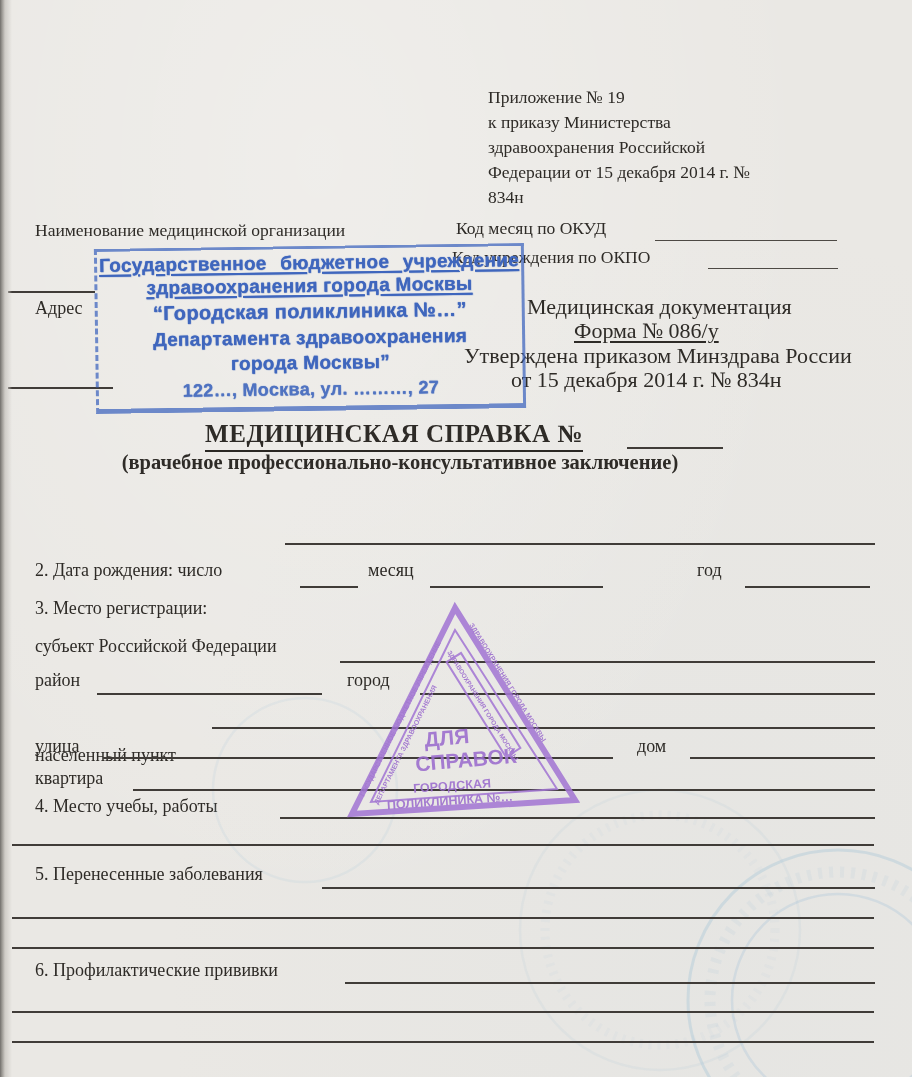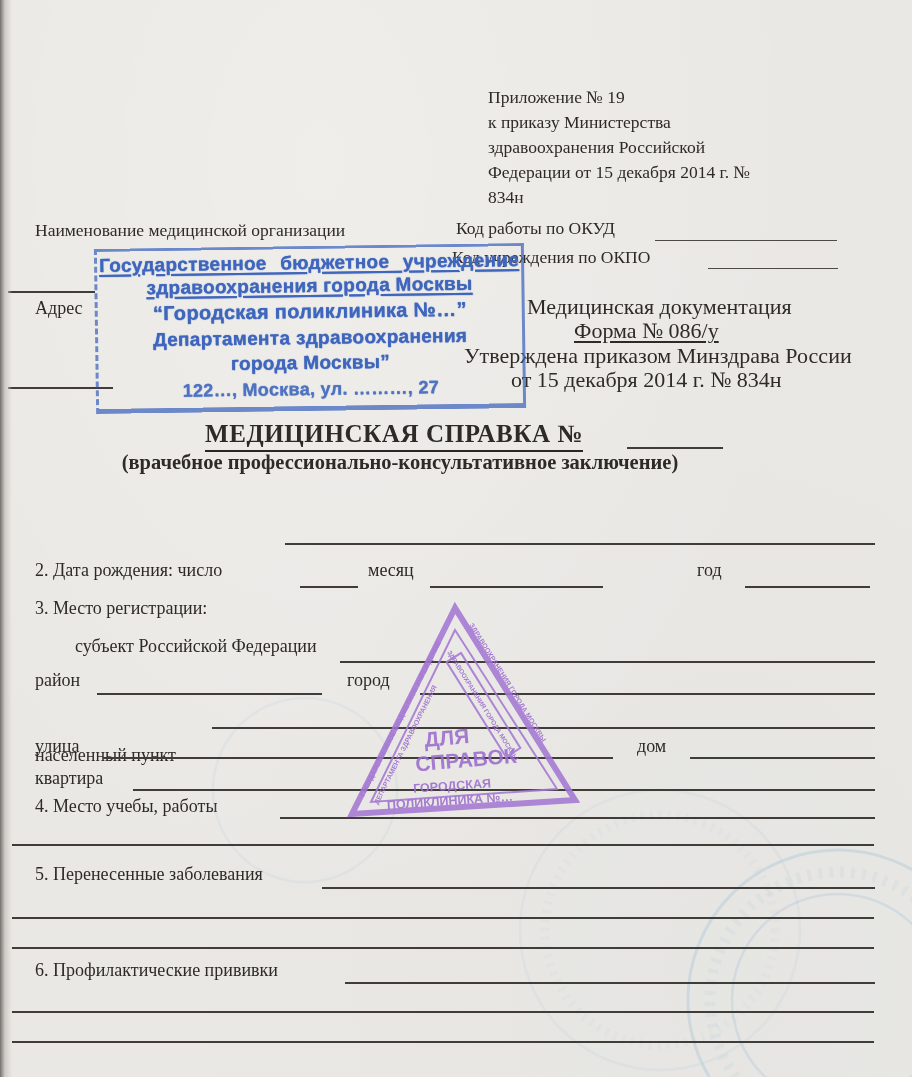--- a/index.html
+++ b/index.html
@@ -65,21 +65,21 @@
     <circle cx="838" cy="1000" r="128" fill="none" stroke="#9fc0d6" stroke-width="11" stroke-dasharray="4 7" opacity="0.13"></circle>
   </svg>
 
   <div class="t small" style="left:488px;top:87px;">Приложение № 19</div>
   <div class="t small" style="left:488px;top:112px;">к приказу Министерства</div>
   <div class="t small" style="left:488px;top:137px;">здравоохранения Российской</div>
   <div class="t small" style="left:488px;top:162px;">Федерации от 15 декабря 2014 г. №</div>
   <div class="t small" style="left:488px;top:187px;">834н</div>
 
   <div class="t small" style="left:35px;top:220px;">Наименование медицинской организации</div>
-  <div class="t small" style="left:456px;top:218px;">Код работы по ОКУД</div>
+  <div class="t small" style="left:456px;top:218px;">Код месяц по ОКУД</div>
   <div class="ln thin" style="left:655px;top:240px;width:182px;"></div>
   <div class="t small" style="left:452px;top:247px;">Код учреждения по ОКПО</div>
   <div class="ln thin" style="left:708px;top:268px;width:130px;"></div>
 
   <div class="ln" style="left:8px;top:291px;width:87px;"></div>
   <div class="t" style="left:35px;top:298px;">Адрес</div>
   <div class="ln" style="left:8px;top:387px;width:105px;"></div>
 
   <div class="t docinfo" style="left:527px;top:294px;">Медицинская документация</div>
   <div class="t docinfo underl" style="left:574px;top:318px;">Форма № 086/у</div>
@@ -102,21 +102,21 @@
   <div class="ln" style="left:285px;top:543px;width:590px;"></div>
 
   <div class="t" style="left:35px;top:560px;">2. Дата рождения: число</div>
   <div class="ln" style="left:300px;top:586px;width:58px;"></div>
   <div class="t" style="left:368px;top:560px;">месяц</div>
   <div class="ln" style="left:430px;top:586px;width:173px;"></div>
   <div class="t" style="left:697px;top:560px;">год</div>
   <div class="ln" style="left:745px;top:586px;width:125px;"></div>
 
   <div class="t" style="left:35px;top:598px;">3. Место регистрации:</div>
-  <div class="t" style="left:35px;top:636px;margin-left:40px;">субъект Российской Федерации</div>
+  <div class="t" style="left:35px;top:636px;">субъект Российской Федерации</div>
   <div class="ln" style="left:340px;top:661px;width:535px;"></div>
   <div class="t" style="left:35px;top:670px;">район</div>
   <div class="ln" style="left:97px;top:693px;width:225px;"></div>
   <div class="t" style="left:347px;top:670px;">город</div>
   <div class="ln" style="left:420px;top:693px;width:455px;"></div>
   <div class="t" style="left:35px;top:703px;margin-top:42px;">населенный пункт</div>
   <div class="ln" style="left:212px;top:727px;width:663px;"></div>
   <div class="t" style="left:35px;top:736px;text-align:center;">улица</div>
   <div class="ln" style="left:103px;top:757px;width:510px;"></div>
   <div class="t" style="left:637px;top:736px;">дом</div>

